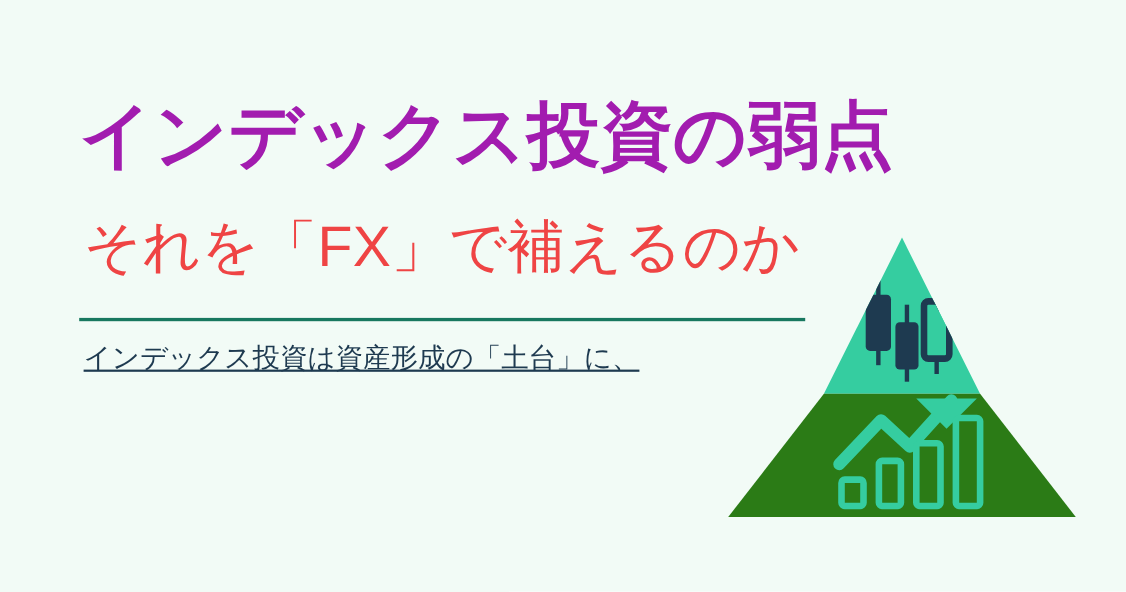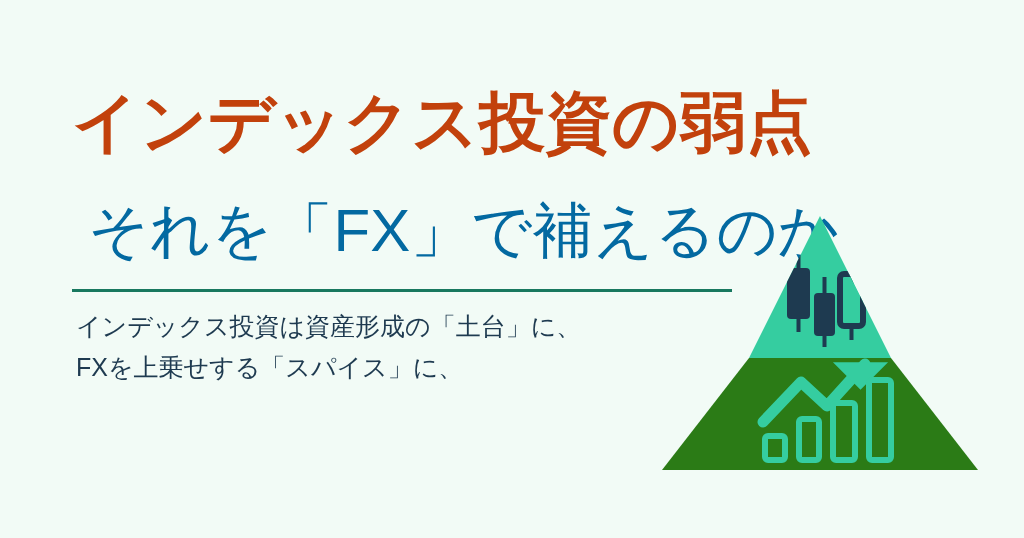--- a/index.html
+++ b/index.html
@@ -33,34 +33,34 @@
 
   .headline {
     position: absolute;
     left: 0;
     top: 88px;
     margin: 0;
     font-size: 66px;
     line-height: 1.06;
     font-weight: 700;
     letter-spacing: 0.005em;
-    color: #c2410c;
+    color: #a21caf;
     white-space: nowrap;
   }
 
   .subhead {
     position: absolute;
-    left: 16px;
+    left: 4px;
     top: 196px;
     margin: 0;
-    font-size: 60px;
+    font-size: 52px;
     line-height: 1.15;
     font-weight: 400;
     letter-spacing: 0.005em;
-    color: #0369a1;
+    color: #ef4444;
     white-space: nowrap;
   }
 
   .rule {
     position: absolute;
     left: 0;
     top: 289px;
     width: 660px;
     height: 3px;
     background: #18785F;
@@ -75,20 +75,21 @@
     margin: 0;
     width: 640px;
     font-size: 25px;
     line-height: 1.62;
     font-weight: 400;
     color: #1E3A50;
   }
   .body-copy .line {
     display: block;
     white-space: nowrap;
+    text-decoration: underline;
   }
 
   
   .pyramid-wrap {
     position: absolute;
     left: 655px;
     top: 214px;
     width: 330px;
     height: 262px;
   }
@@ -106,21 +107,20 @@
   <div class="text-col">
 
     <h1 class="headline">インデックス投資の弱点</h1>
 
     <h2 class="subhead">それを「FX」で補えるのか</h2>
 
     <hr class="rule">
 
     <p class="body-copy">
       <span class="line">インデックス投資は資産形成の「土台」に、</span>
-      <span class="line">FXを上乗せする「スパイス」に、</span>
     </p>
   </div>
 
   <div class="pyramid-wrap">
     <svg class="pyramid-svg" viewBox="0 0 330 262" xmlns="http://www.w3.org/2000/svg">
 
       <defs>
         <clipPath id="clipTop">
           <polygon points="165,2 235,142 95,142"></polygon>
         </clipPath>

